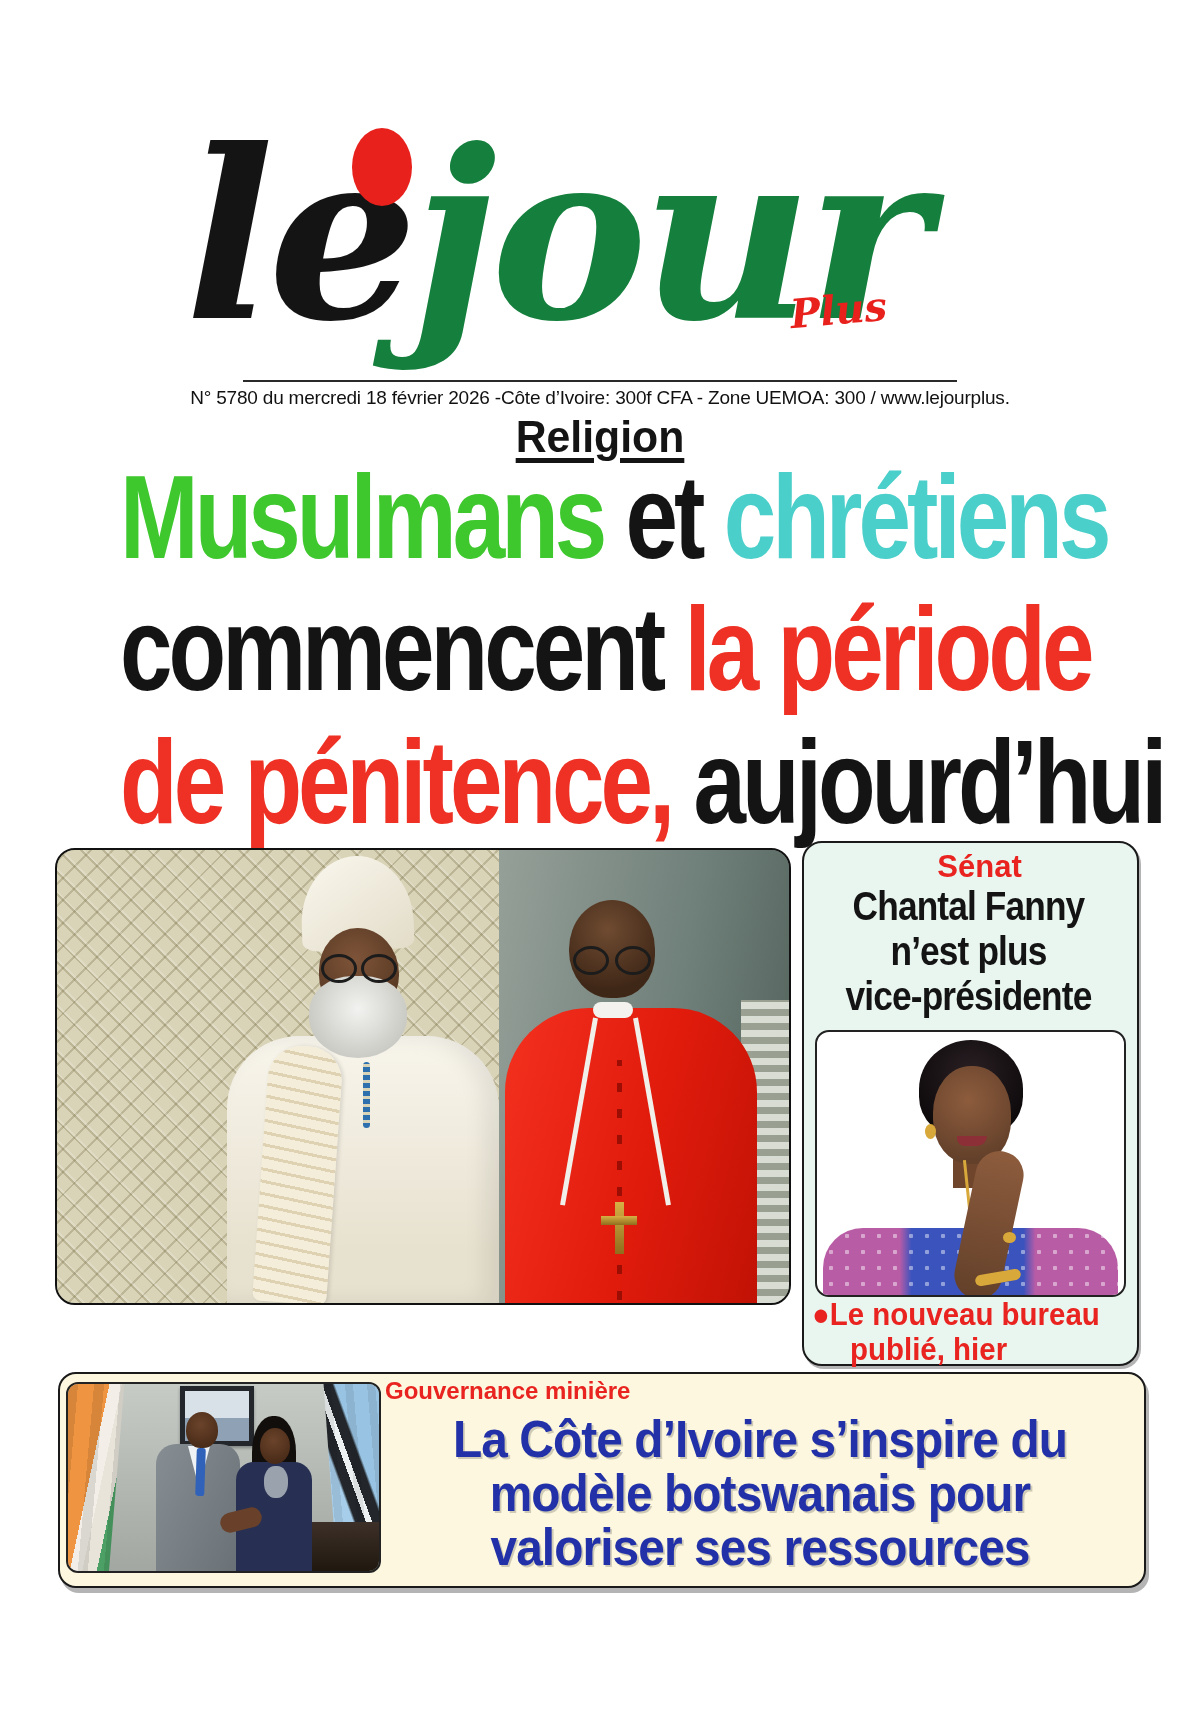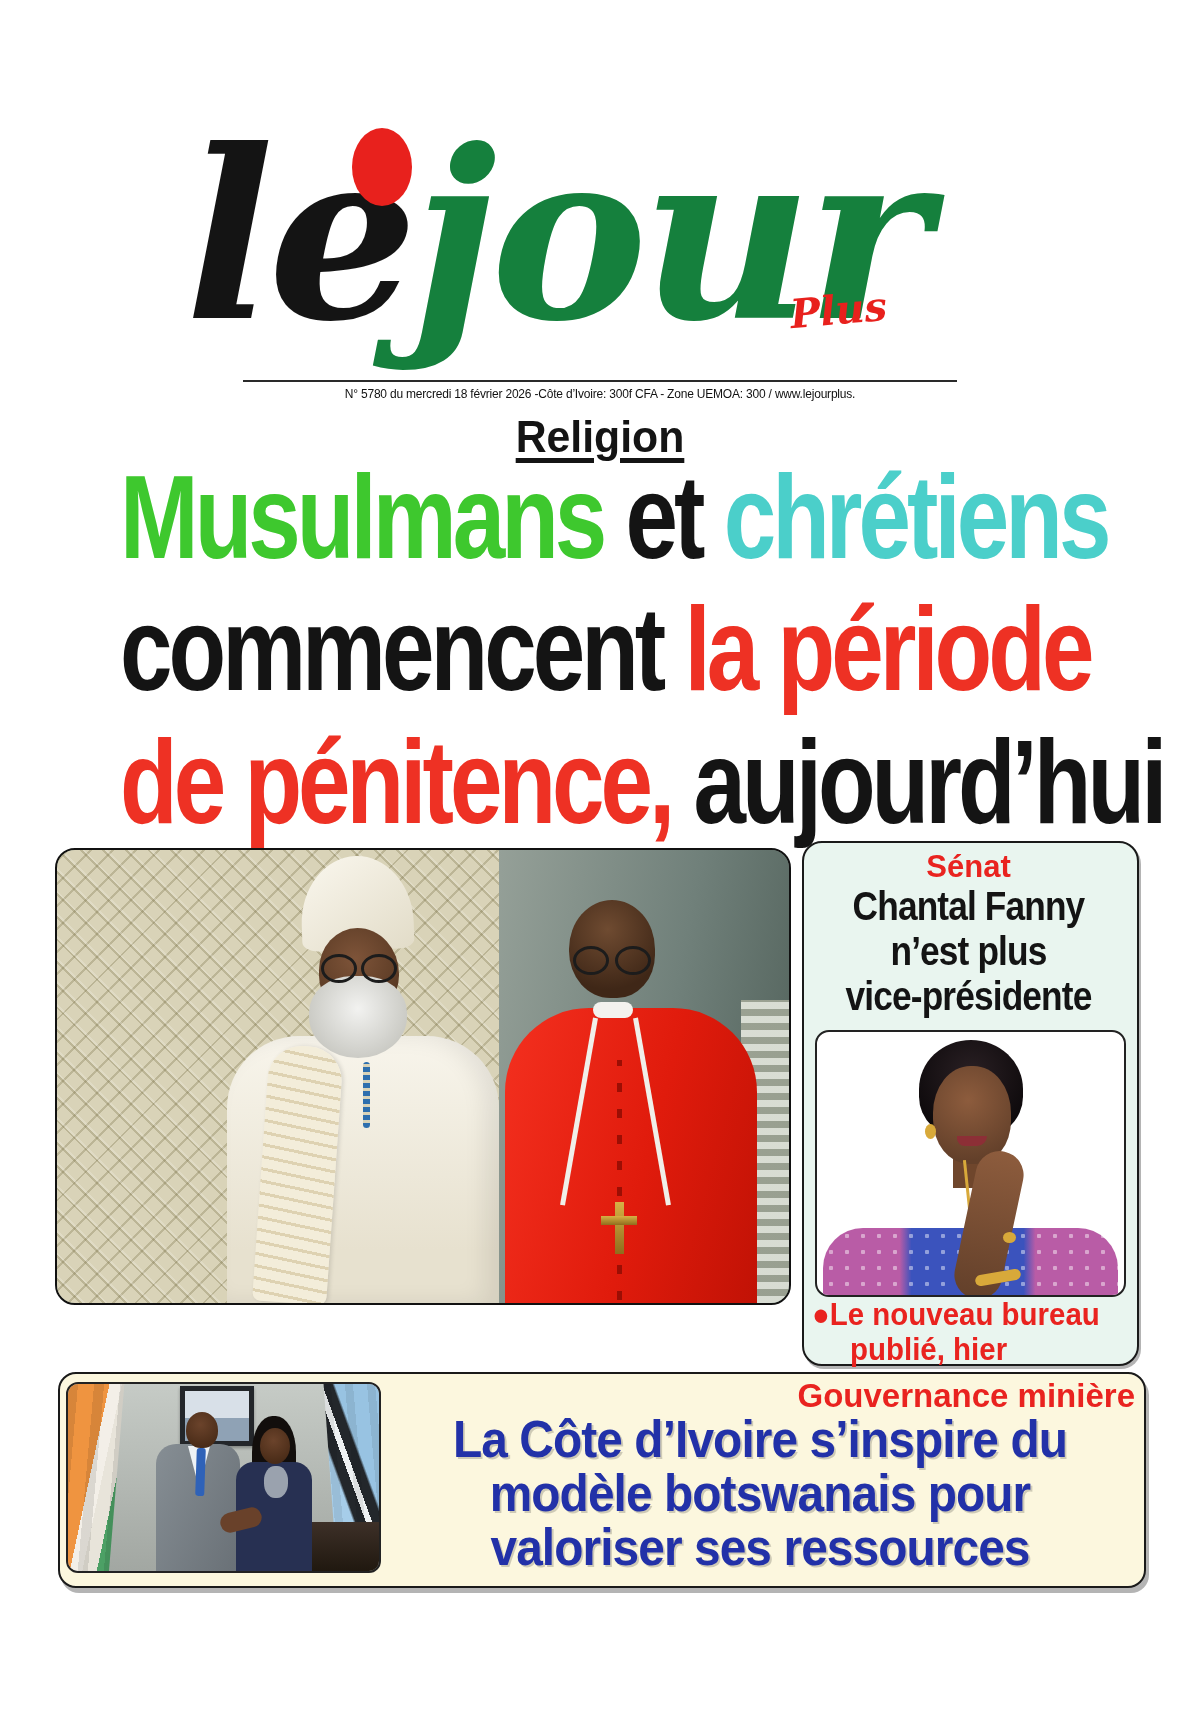--- a/index.html
+++ b/index.html
@@ -12,21 +12,21 @@
     font-size:235px;line-height:1;letter-spacing:-6px;white-space:nowrap;z-index:2;}
   .logo-le{color:#141414;}
   .logo-jour{color:#15803d;}
   .logo-dot{left:352px;top:128px;width:60px;height:78px;background:#e8211d;border-radius:50%;z-index:4;}
   .tagline{left:348px;top:334px;width:590px;height:38px;background:#101010;color:#fff;
     font-weight:bold;font-size:30px;line-height:38px;text-align:center;letter-spacing:1.5px;
     clip-path:polygon(26px 0,100% 0,100% 100%,0 100%);z-index:3;white-space:nowrap;}
   .logo-plus{left:790px;top:286px;font-family:"DejaVu Serif",serif;font-style:italic;font-weight:bold;
     font-size:40px;color:#e8211d;transform:rotate(-5deg);z-index:5;}
   .rule{left:243px;top:380px;width:714px;height:2px;background:#2a2a2a;}
-  .issue{left:0;right:0;top:387px;text-align:center;font-size:12px;color:#111;letter-spacing:-0.2px;}
+  .issue{left:0;right:0;top:387px;text-align:center;font-size:19px;color:#111;letter-spacing:-0.2px;}
 
   
   .kicker{left:0;right:0;top:411px;text-align:center;font-size:45px;font-weight:bold;color:#141414;
     text-decoration:underline;text-decoration-thickness:5px;text-underline-offset:6px;transform:scaleX(.95);}
   .hline{left:0;right:0;text-align:center;font-weight:bold;font-size:118px;line-height:1;
     letter-spacing:-5px;white-space:nowrap;transform:scaleX(.8);transform-origin:50% 50%;}
   .h1{top:458px;} .h2{top:590px;} .h3{top:723px;}
   .c-green{color:#3ec82e;} .c-cyan{color:#4bcfca;} .c-red{color:#ee3124;} .c-black{color:#141414;}
 
   
@@ -74,21 +74,21 @@
 
   
   .caption{left:58px;top:1308px;display:flex;align-items:center;gap:10px;white-space:nowrap;}
   .cap-dot{width:26px;height:26px;border-radius:50%;background:#e9231f;flex:0 0 auto;}
   .cap-txt{font-size:31px;font-weight:bold;color:#141414;letter-spacing:-1px;
     transform:scaleX(.9);transform-origin:0 50%;}
 
   
   .sbox{left:802px;top:841px;width:333px;height:521px;background:#e9f5ef;border:2.5px solid #1a1a1a;
     border-radius:20px;box-shadow:2px 3px 0 rgba(40,40,40,.35);}
-  .s-kick{left:802px;top:849px;width:333px;text-align:center;font-size:31px;font-weight:bold;color:#e9231f;}
+  .s-kick{left:802px;top:849px;width:333px;text-align:center;font-size:31px;font-weight:bold;color:#e9231f;padding-left:11px;}
   .s-title{left:802px;top:884px;width:333px;text-align:center;font-size:41px;line-height:45px;
     font-weight:bold;color:#141414;letter-spacing:-1px;transform:scaleX(.86);transform-origin:50% 0;white-space:nowrap;}
   .sphoto{left:815px;top:1030px;width:307px;height:263px;border:2px solid #222;border-radius:14px;
     overflow:hidden;background:#fff;}
   .w-hair{left:102px;top:8px;width:104px;height:98px;border-radius:50% 50% 42% 42%;
     background:radial-gradient(circle at 50% 35%,#2a2024,#0e0a0c 75%);}
   .w-face{left:116px;top:34px;width:78px;height:98px;border-radius:48% 48% 44% 46%;
     background:radial-gradient(circle at 45% 35%,#8d5c3d,#63402a 78%);}
   .w-ear{left:108px;top:92px;width:11px;height:15px;background:#d8a93a;border-radius:50%;}
   .w-smile{left:140px;top:104px;width:30px;height:10px;background:#8c2f36;border-radius:0 0 18px 14px;}
@@ -103,21 +103,21 @@
   .w-brac{left:158px;top:240px;width:46px;height:11px;background:#d8a93a;border-radius:8px;transform:rotate(-10deg);}
   .s-note{left:812px;top:1297px;width:315px;font-size:31px;line-height:35px;font-weight:bold;color:#e9231f;
     transform:scaleX(.95);transform-origin:0 0;white-space:nowrap;}
   .s-note .l2{padding-left:40px;}
 
   
   .mbox{left:58px;top:1372px;width:1084px;height:212px;background:#fcf7de;border:2.5px solid #1a1a1a;
     border-radius:18px;box-shadow:3px 5px 0 rgba(40,40,40,.35);}
   .bphoto{left:66px;top:1382px;width:311px;height:187px;border:2px solid #222;border-radius:12px;
     overflow:hidden;background:linear-gradient(180deg,#c6cbc6,#a2a7a2);}
-  .m-kick{left:385px;top:1377px;width:750px;text-align:right;font-size:33px;font-weight:bold;color:#e9231f;}
+  .m-kick{left:385px;top:1377px;width:750px;text-align:left;font-size:24px;font-weight:bold;color:#e9231f;}
   .m-title{left:385px;top:1412px;width:750px;text-align:center;font-size:52px;line-height:54px;
     font-weight:bold;color:#2231a8;letter-spacing:-1px;transform:scaleX(.92);transform-origin:50% 0;
     white-space:nowrap;text-shadow:2px 2px 0 rgba(0,0,0,.18);}
   .f-frame{left:112px;top:2px;width:64px;height:50px;border:5px solid #23262a;
     background:linear-gradient(180deg,#d8e0e8 55%,#8fa2b5 55%);box-shadow:0 2px 3px rgba(0,0,0,.3);}
   .f-ci{left:0;top:0;width:64px;height:187px;clip-path:polygon(0 0,88% 0,64% 100%,0 100%);
     background:repeating-linear-gradient(95deg,rgba(0,0,0,.10) 0 10px,transparent 10px 26px),
     linear-gradient(102deg,#ef9440 0 40%,#f3efe8 40% 52%,#e8e4da 52% 66%,#4ca065 66% 78%,#3a8a52 78%);}
   .f-bw{left:248px;top:0;width:63px;height:175px;clip-path:polygon(12% 0,100% 0,100% 100%,32% 100%);
     background:repeating-linear-gradient(85deg,rgba(0,0,0,.08) 0 8px,transparent 8px 22px),

